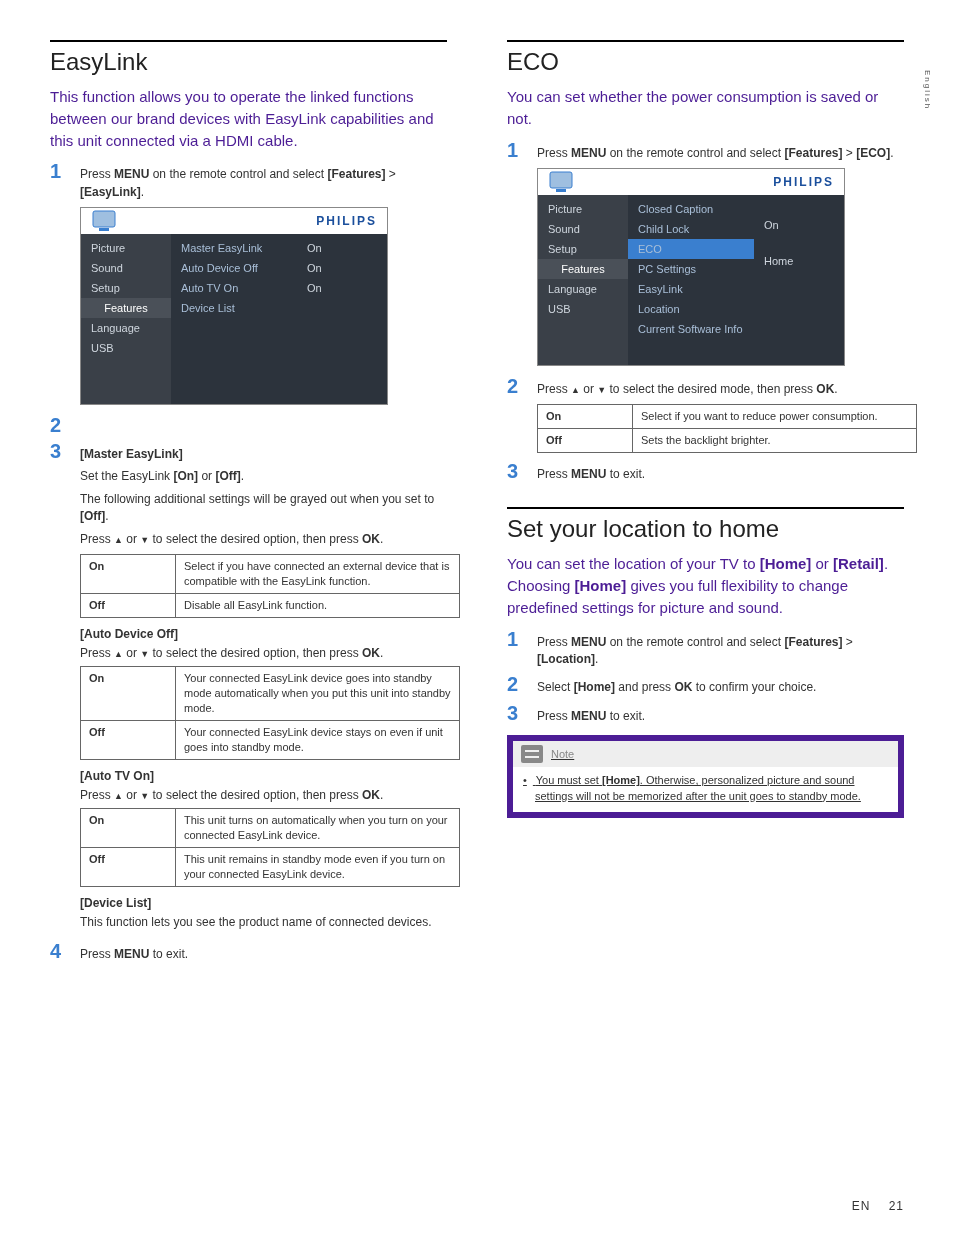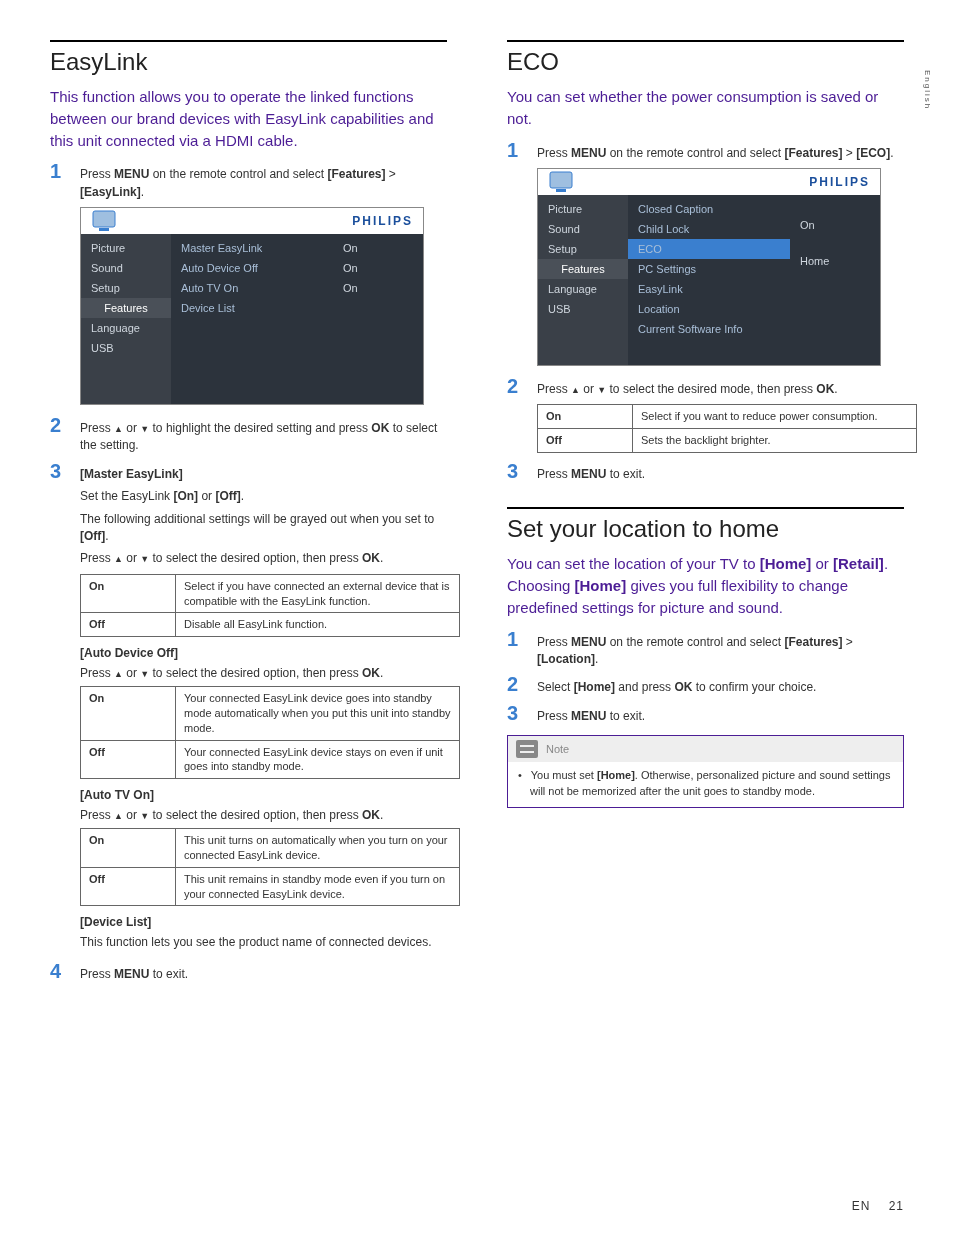--- a/index.html
+++ b/index.html
@@ -53,21 +53,21 @@
     flex: 1;
     line-height: 1.45;
   }
   .step-body .sub { margin-top: 5px; }
   b { font-weight: 700; }
   
   .osd {
     border: 1px solid #888;
     margin: 6px 0 10px 30px;
     font-size: 11px;
-    width: 344px;
+    width: 308px;
   }
   .osd-top {
     background: #fff;
     height: 26px;
     display: flex;
     align-items: center;
     justify-content: space-between;
     padding: 0 10px;
   }
   .osd-tv {
@@ -141,23 +141,24 @@
     font-size: 12px;
     line-height: 1.45;
   }
   .sub-heading {
     margin: 8px 0 2px 30px;
     font-size: 12px;
     line-height: 1.45;
   }
   
   .note-box {
-    border: 1px solid #4c1d95;
+    border: 6px solid #4c1d95;
     margin-top: 10px;
     font-size: 11px;
+    text-decoration: underline;
   }
   .note-head {
     display: flex;
     align-items: center;
     gap: 8px;
     padding: 4px 8px;
     background: #eee;
     color: #888;
   }
   .note-icon {
@@ -253,23 +254,20 @@
           <div class="osd-item">On</div>
           <div class="osd-item">On</div>
           <div class="osd-item">On</div>
           <div class="osd-item"></div>
         </div>
       </div>
     </div>
 
     <div class="step">
       <div class="step-num">2</div>
-      <div class="step-body">
-        <span>Press </span><span class="arrow-up"></span><span> or </span><span class="arrow-dn"></span><span> to highlight the desired setting and press </span><b>OK</b><span> to select the setting.</span>
-      </div>
     </div>
 
     <div class="step">
       <div class="step-num">3</div>
       <div class="step-body">
         <div class="sub"><b>[Master EasyLink]</b></div>
         <div class="sub"><span>Set the EasyLink </span><b>[On]</b><span> or </span><b>[Off]</b><span>.</span></div>
         <div class="sub"><span>The following additional settings will be grayed out when you set to </span><b>[Off]</b><span>.</span></div>
         <div class="sub"><span>Press </span><span class="arrow-up"></span><span> or </span><span class="arrow-dn"></span><span> to select the desired option, then press </span><b>OK</b><span>.</span></div>
       </div>

